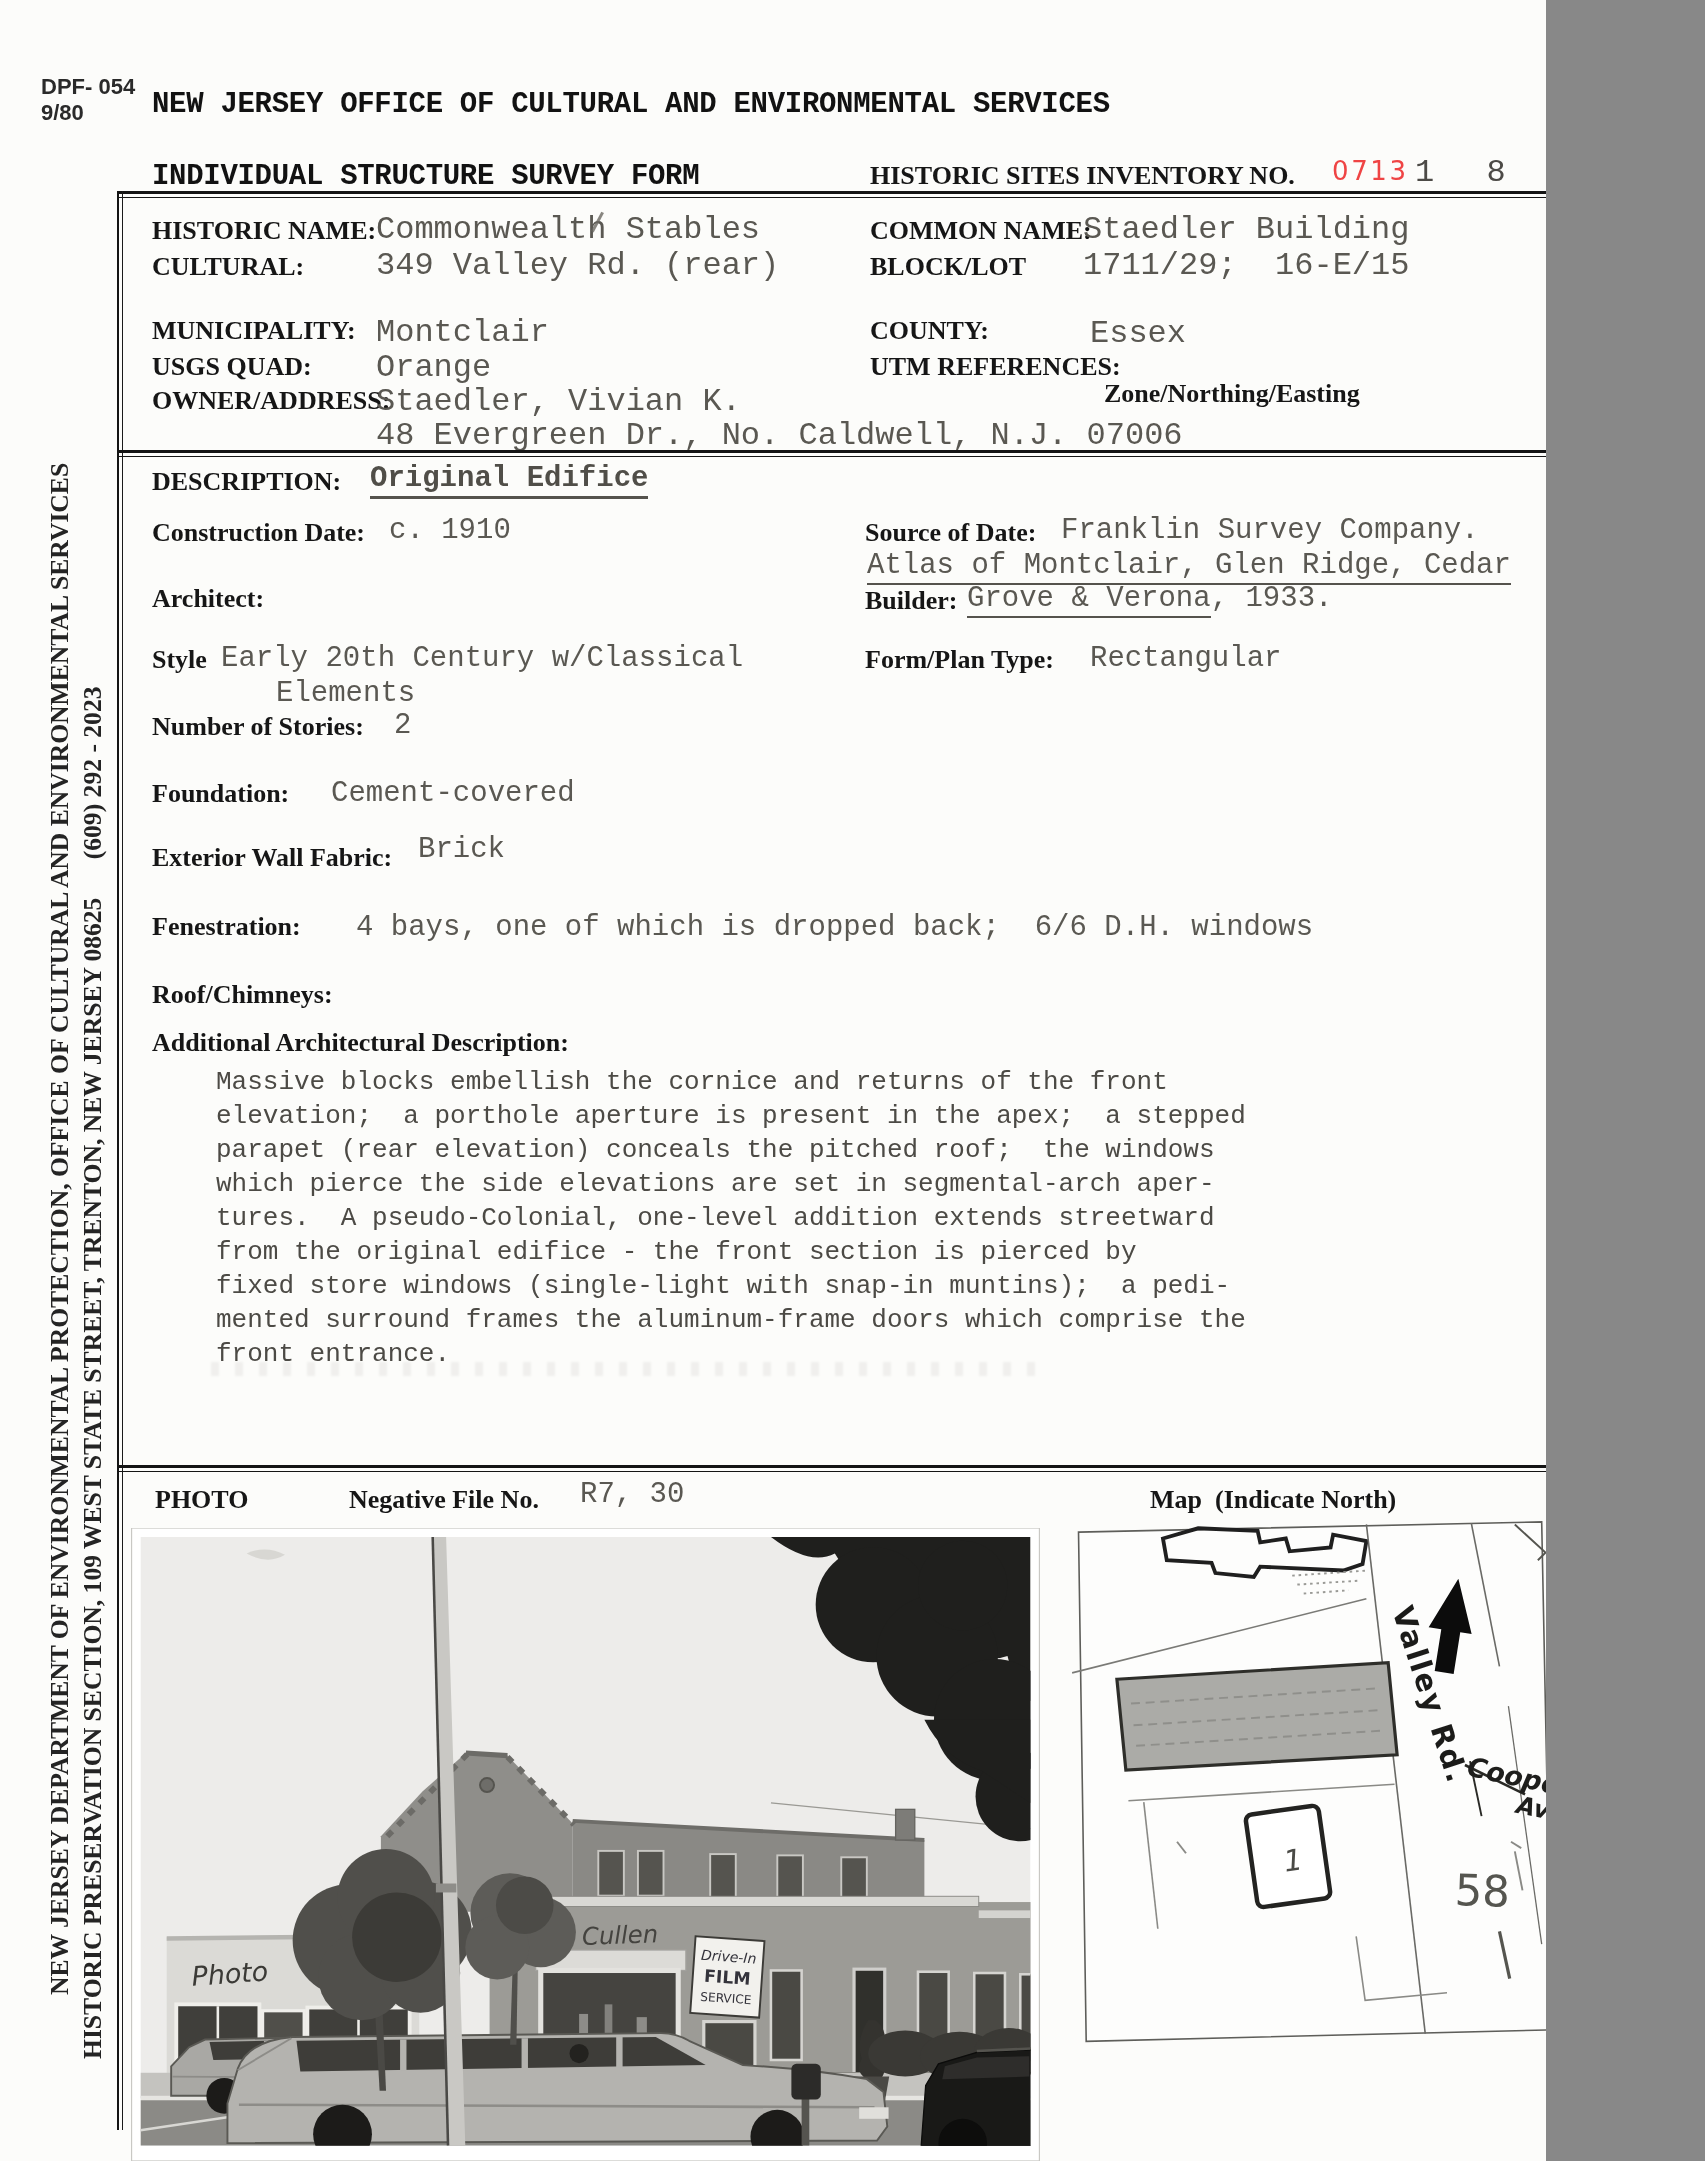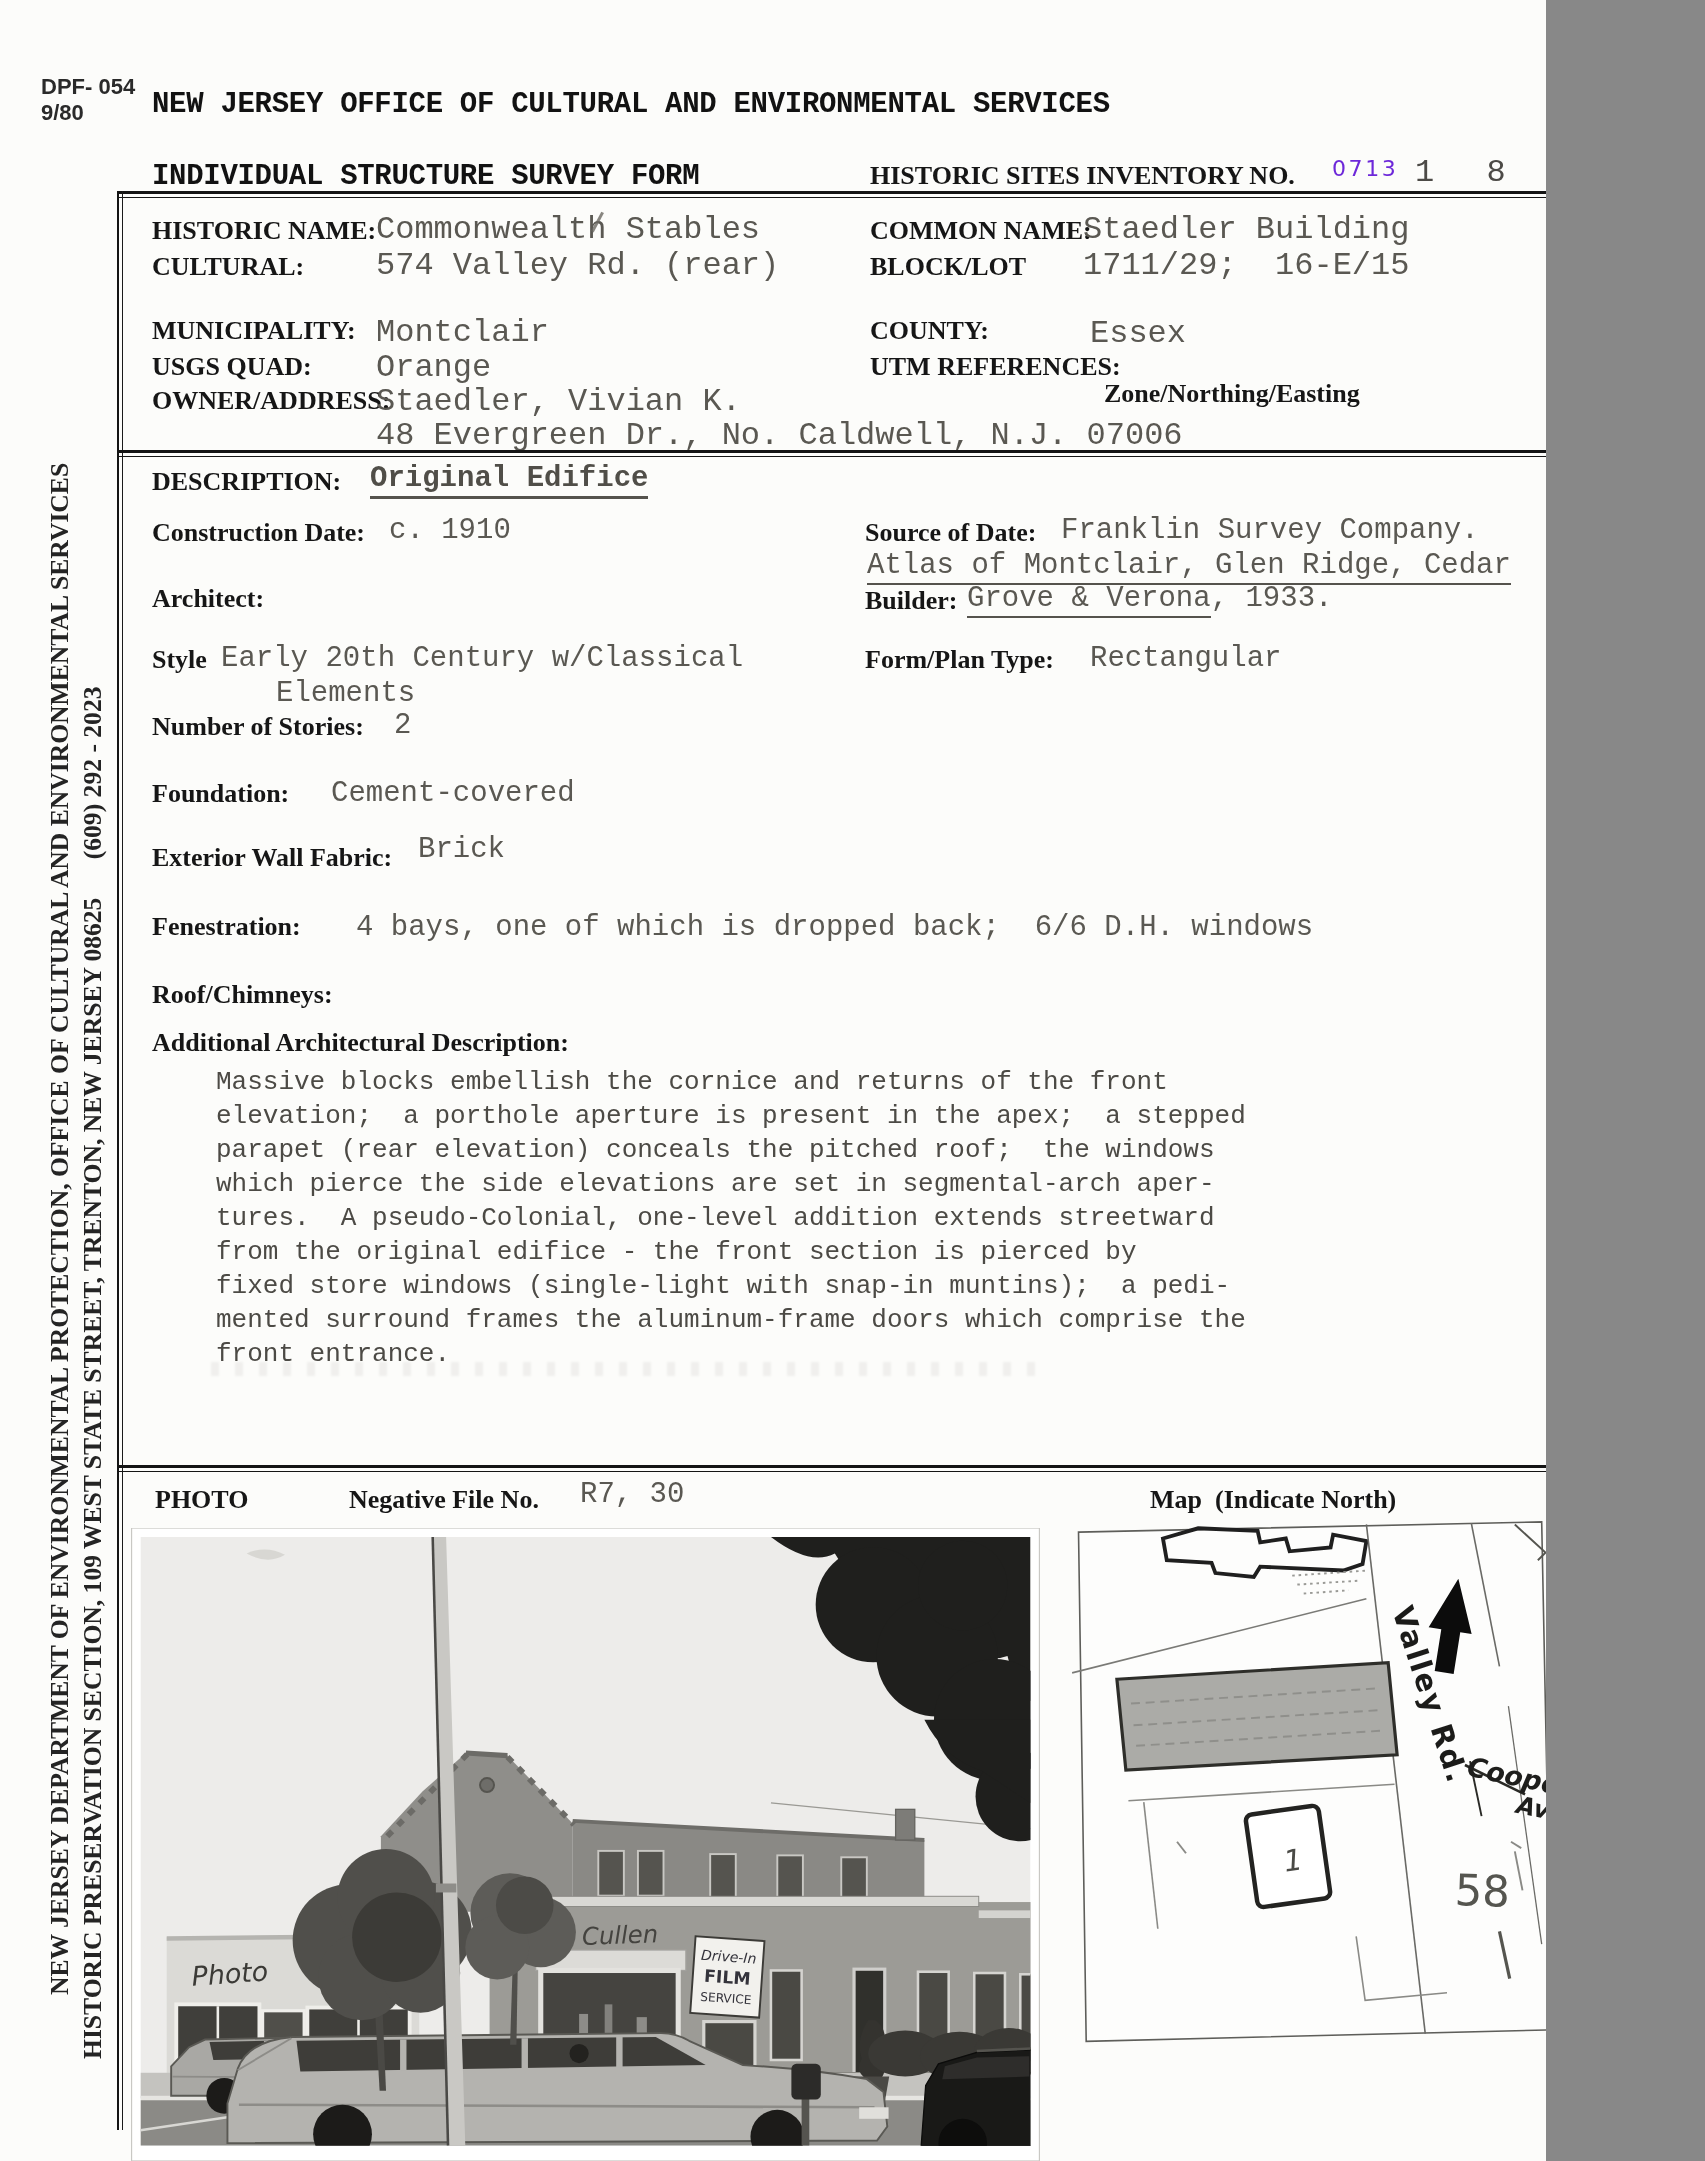--- a/index.html
+++ b/index.html
@@ -29,37 +29,37 @@
 
 <div class="page">
 
   <div class="abs sans" style="left:41px;top:74px;font-size:22px;font-weight:bold;color:#2a2a2a;line-height:25.6px;">
     <div>DPF- 054</div>
     <div>9/80</div>
   </div>
   <div class="abs hdr" style="left:152px;top:88px;">NEW JERSEY OFFICE OF CULTURAL AND ENVIRONMENTAL SERVICES</div>
   <div class="abs hdr" style="left:152px;top:160px;">INDIVIDUAL STRUCTURE SURVEY FORM</div>
   <div class="abs lbl" style="left:870px;top:161px;">HISTORIC SITES INVENTORY NO.</div>
-  <div class="abs" style="left:1332px;top:156px;font-family:'DejaVu Sans',sans-serif;font-size:22px;color:#6d28d9;letter-spacing:2.6px;">0713</div>
+  <div class="abs" style="left:1332px;top:156px;font-family:'DejaVu Sans',sans-serif;font-size:26px;color:#ef4444;letter-spacing:2.6px;">0713</div>
   <div class="abs typed" style="left:1415px;top:154px;font-size:32px;letter-spacing:16.6px;color:#4c4a46;">1 8 4</div>
 
   <div class="rule-h" style="left:117px;top:191px;width:1510px;"></div>
   <div class="rule-v" style="left:117px;top:191px;height:1939px;"></div>
 
   <div class="abs vert" style="left:45px;top:1995px;">NEW JERSEY DEPARTMENT OF ENVIRONMENTAL PROTECTION, OFFICE OF CULTURAL AND ENVIRONMENTAL SERVICES</div>
   <div class="abs vert" style="left:78px;top:2059px;">HISTORIC PRESERVATION SECTION, 109 WEST STATE STREET, TRENTON, NEW JERSEY 08625      (609) 292 - 2023</div>
 
   <div class="abs lbl" style="left:152px;top:216px;">HISTORIC NAME:</div>
   <div class="abs typed typed-lg" style="left:376px;top:211px;">Commonwealth Stables</div>
   <div class="straymark" style="left:596px;top:211px;"></div>
   <div class="abs lbl" style="left:870px;top:216px;">COMMON NAME:</div>
   <div class="abs typed typed-lg" style="left:1083px;top:211px;">Staedler Building</div>
 
   <div class="abs lbl" style="left:152px;top:252px;">CULTURAL:</div>
-  <div class="abs typed typed-lg" style="left:376px;top:247px;">574 Valley Rd. (rear)</div>
+  <div class="abs typed typed-lg" style="left:376px;top:247px;">349 Valley Rd. (rear)</div>
   <div class="abs lbl" style="left:870px;top:252px;">BLOCK/LOT</div>
   <div class="abs typed typed-lg" style="left:1083px;top:247px;">1711/29;  16-E/15</div>
 
   <div class="abs lbl" style="left:152px;top:316px;">MUNICIPALITY:</div>
   <div class="abs typed typed-lg" style="left:376px;top:314px;">Montclair</div>
   <div class="abs lbl" style="left:870px;top:316px;">COUNTY:</div>
   <div class="abs typed typed-lg" style="left:1090px;top:315px;">Essex</div>
 
   <div class="abs lbl" style="left:152px;top:352px;">USGS QUAD:</div>
   <div class="abs typed typed-lg" style="left:376px;top:349px;">Orange</div>

